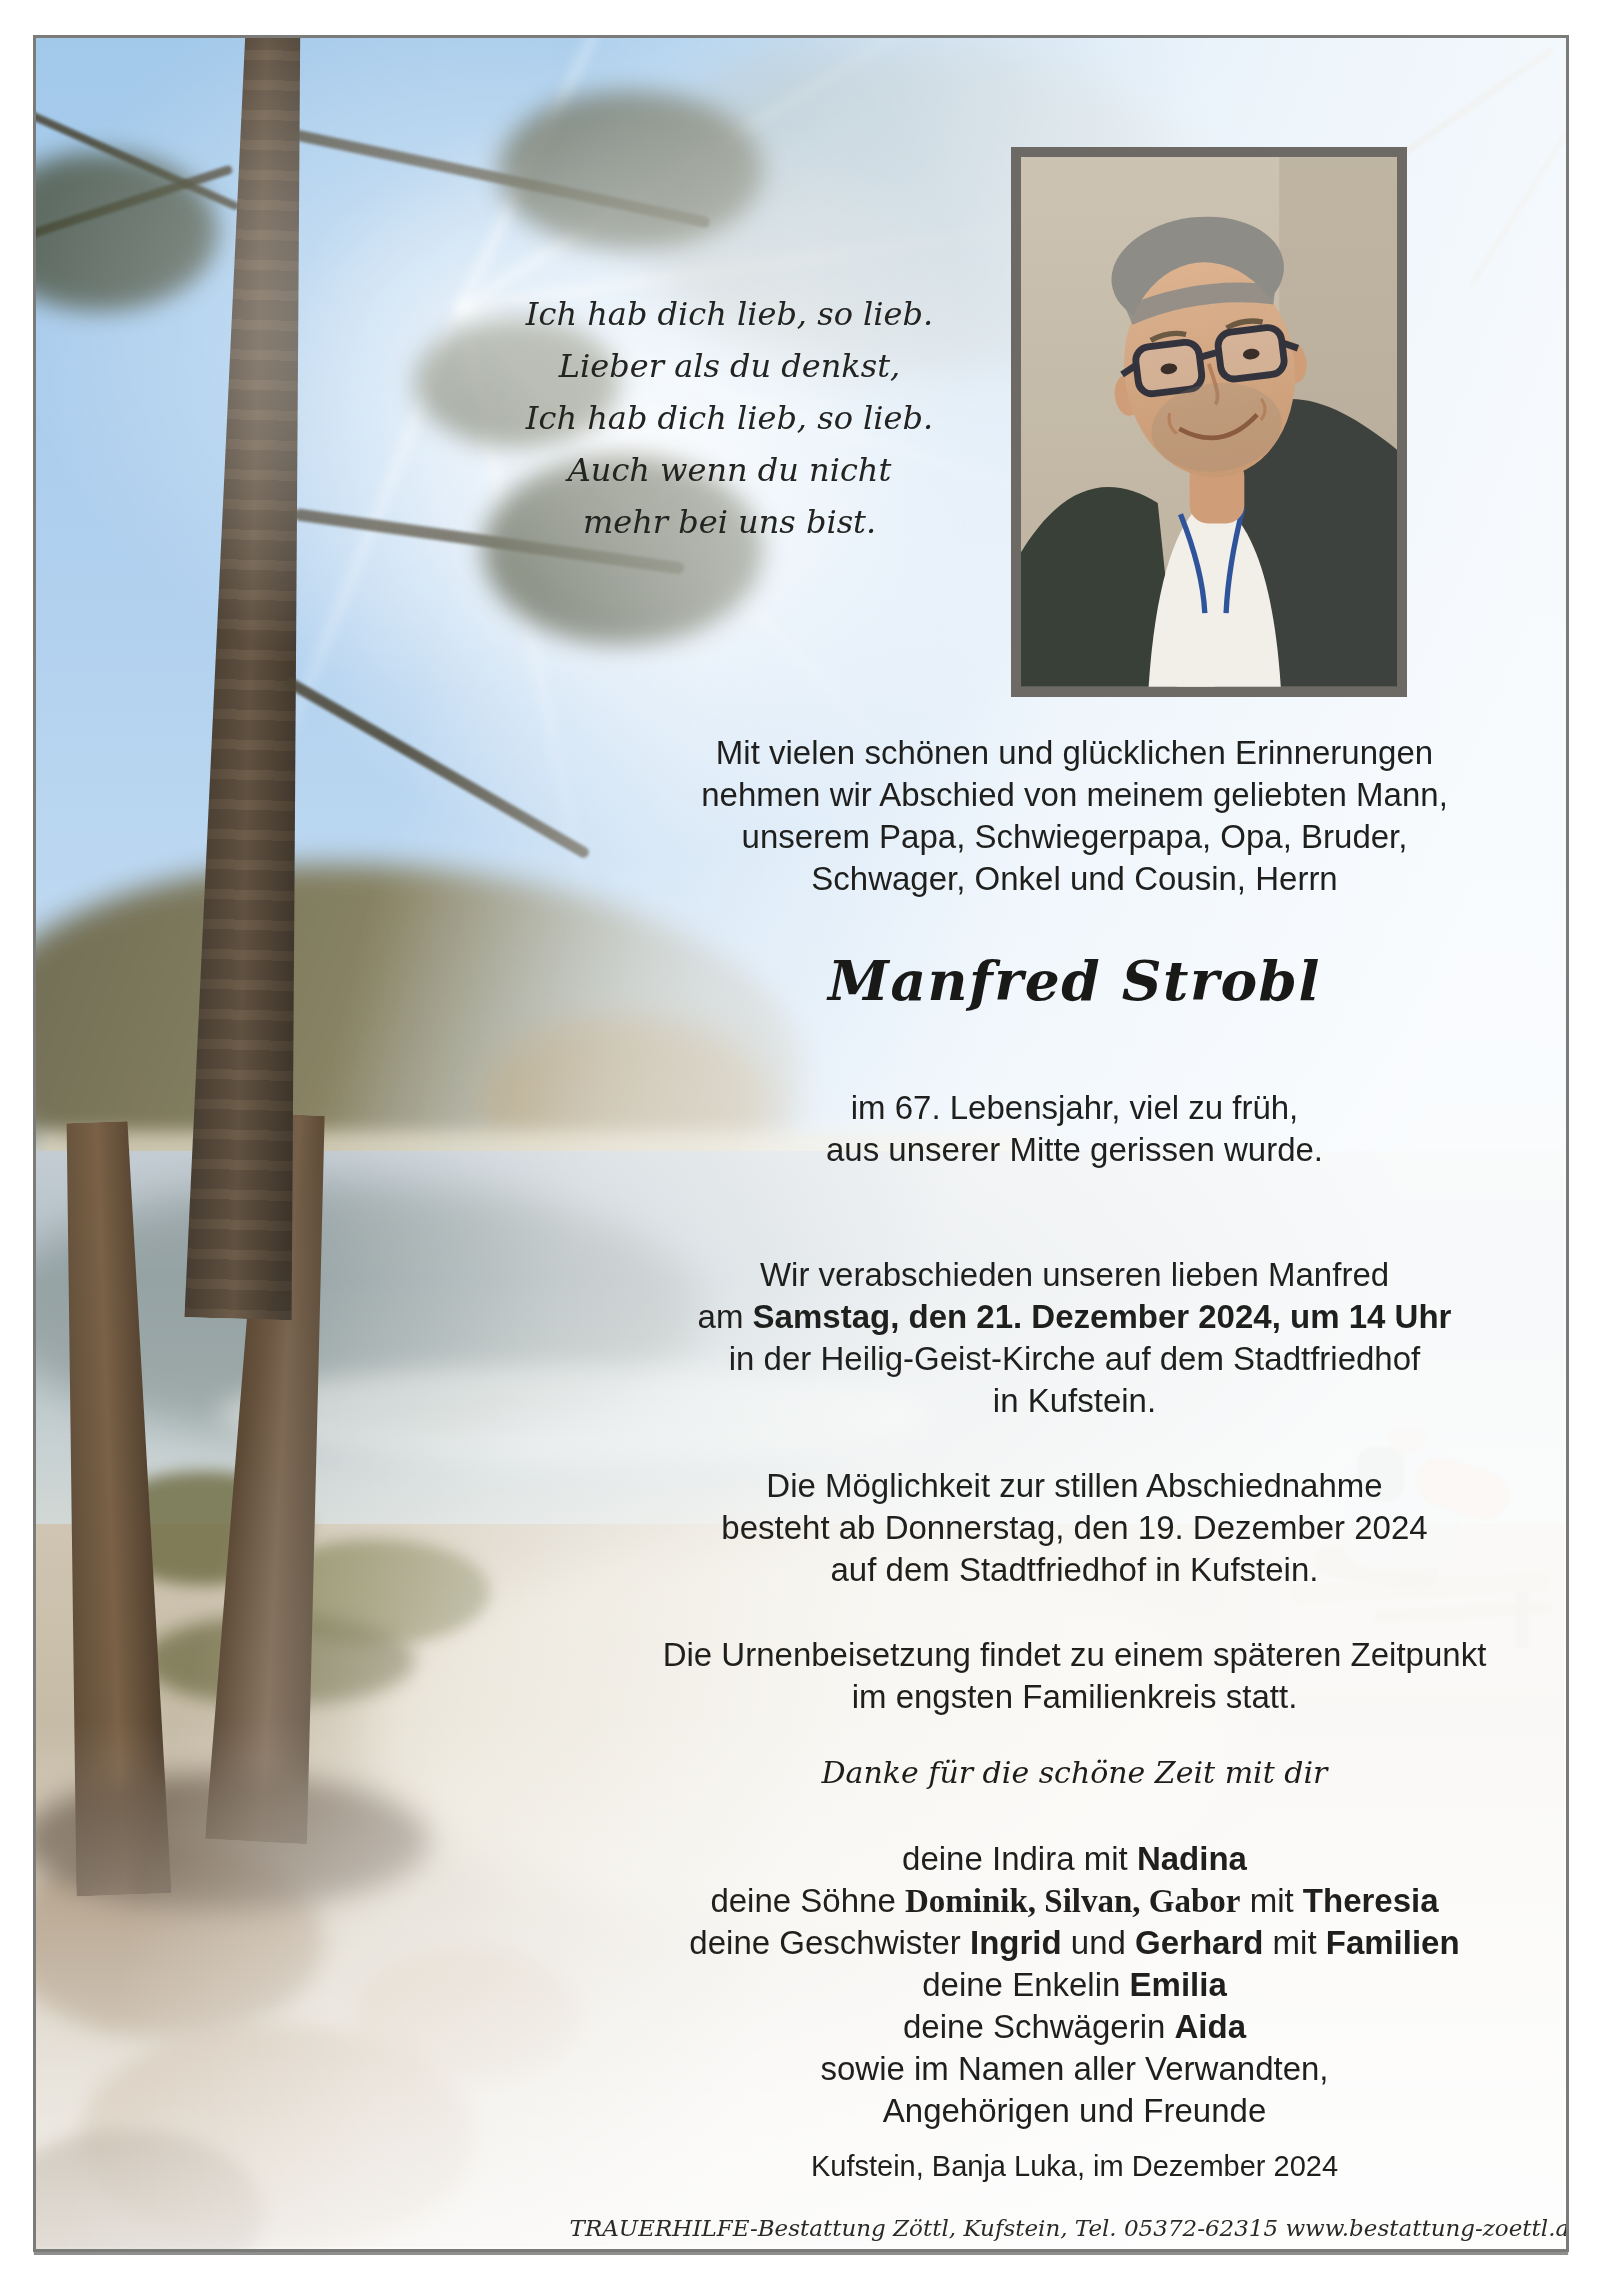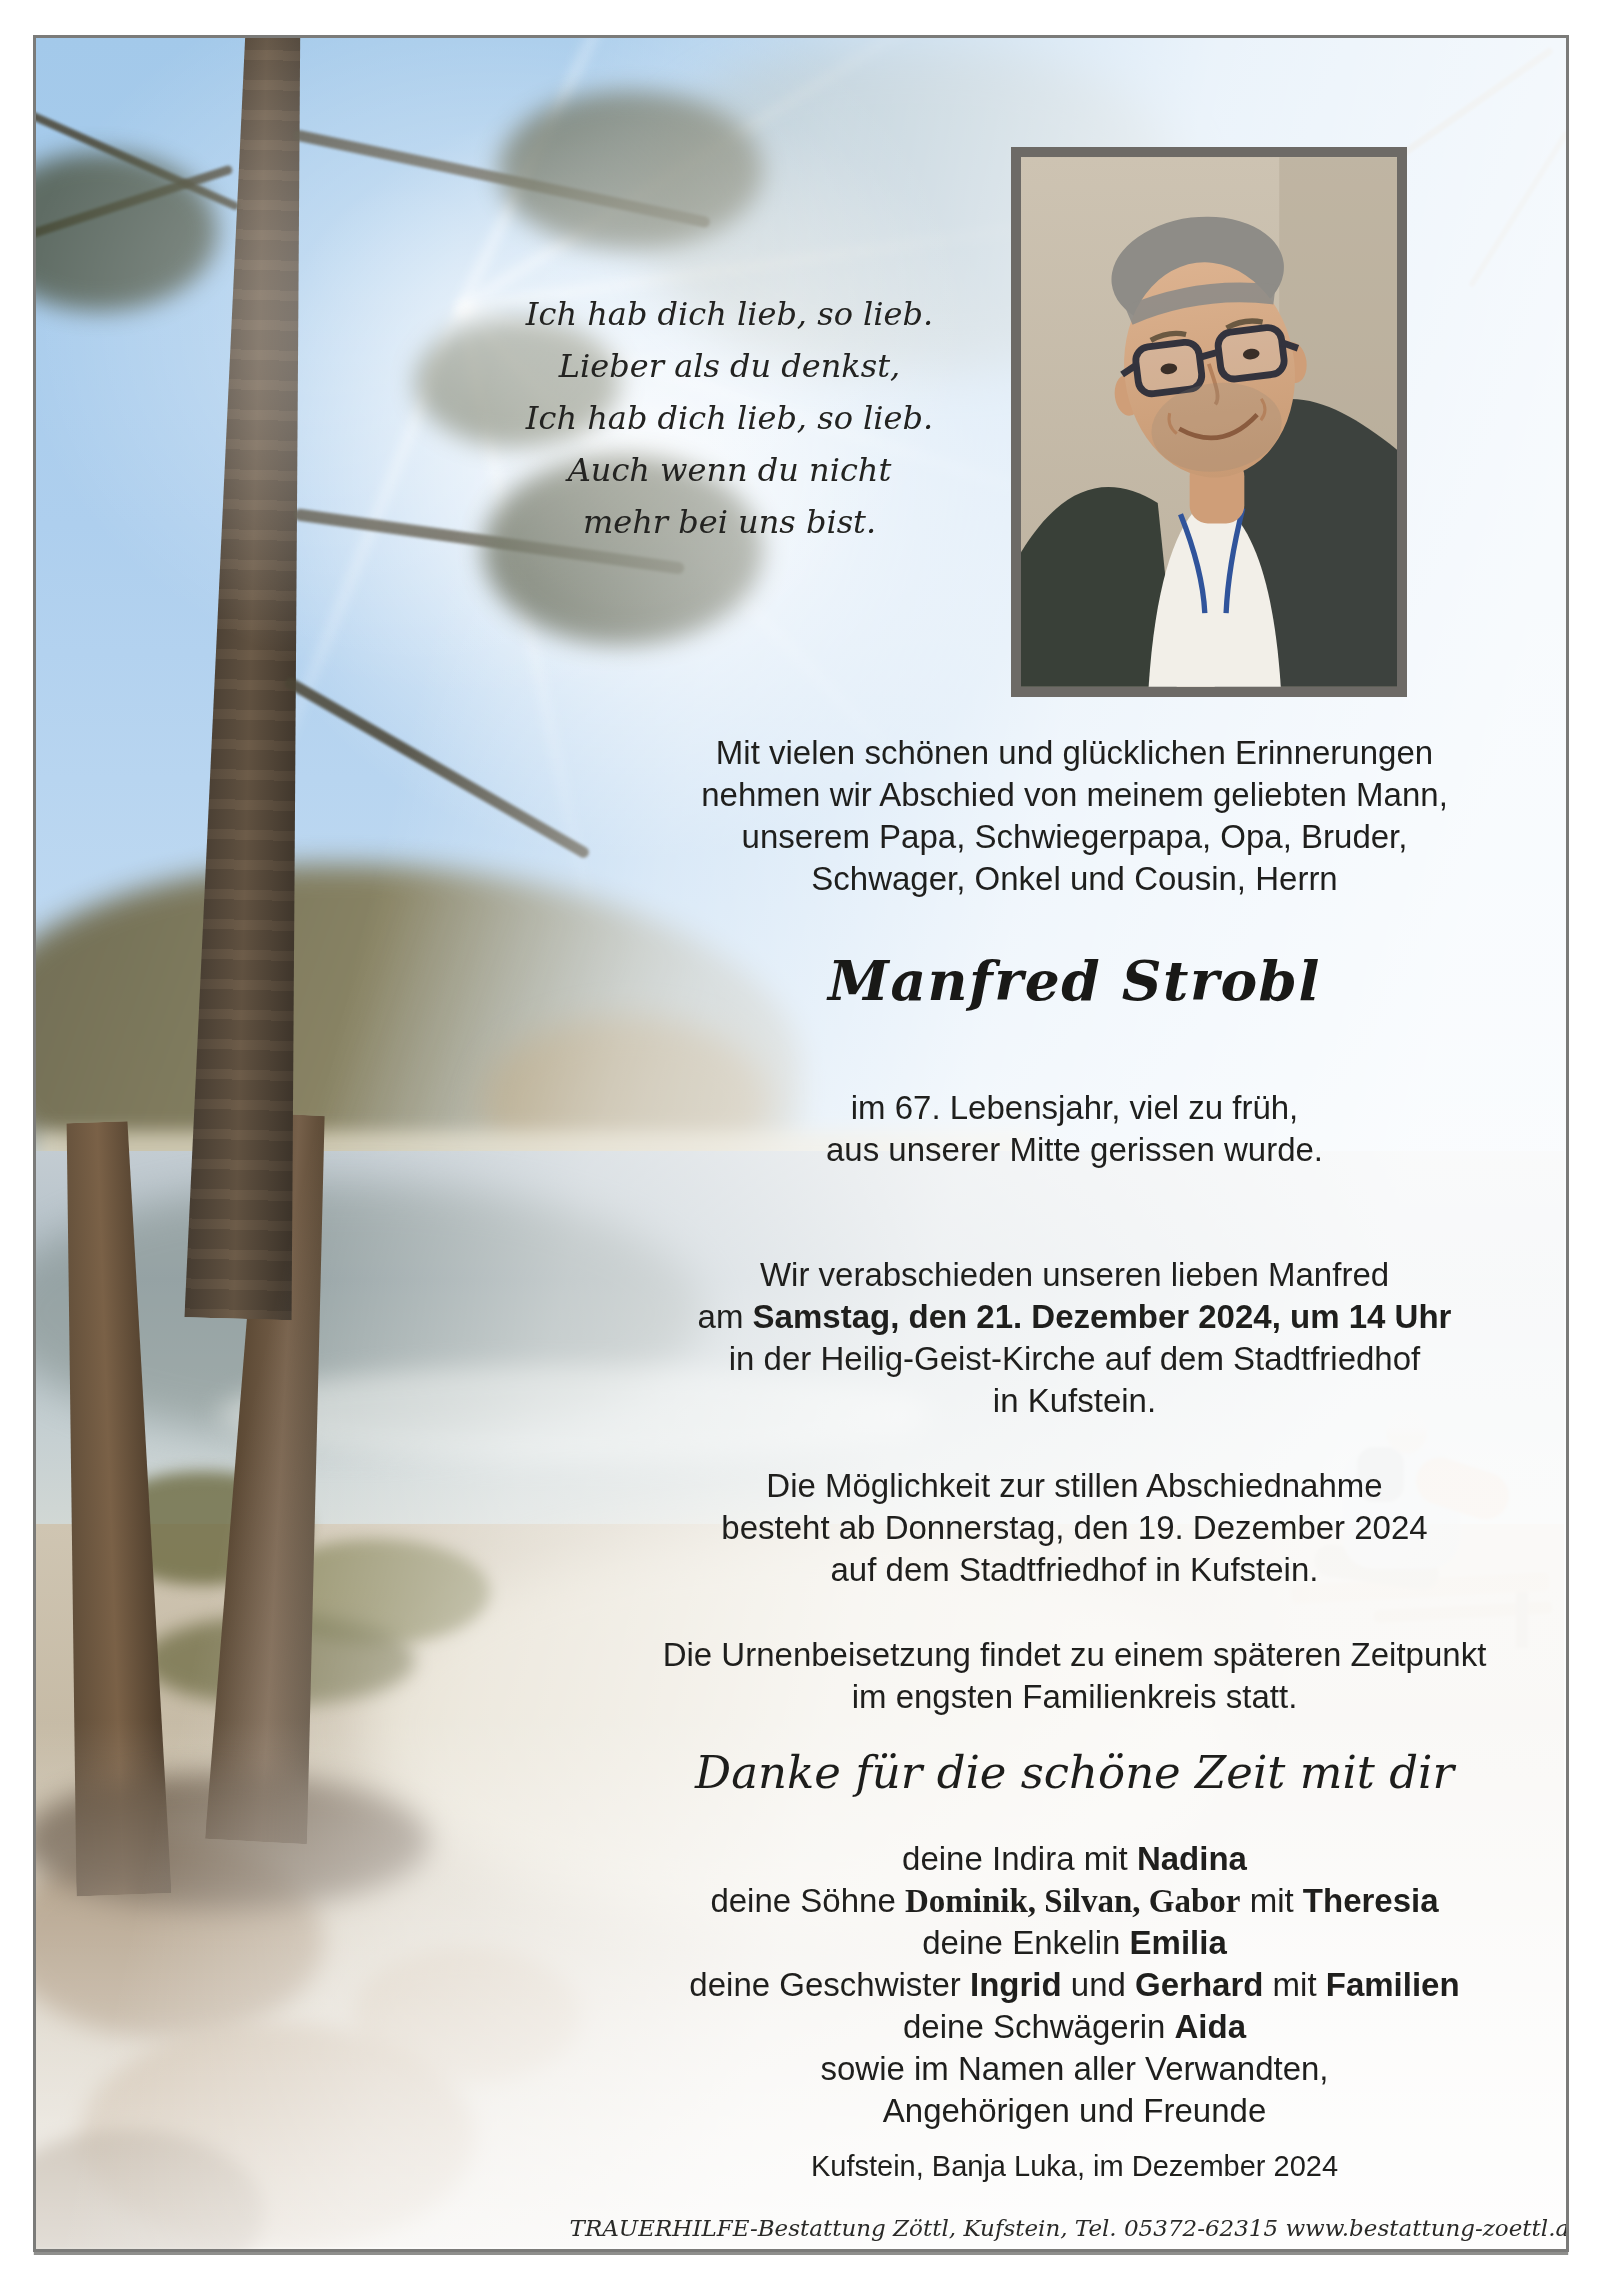--- a/index.html
+++ b/index.html
@@ -101,21 +101,21 @@
   .poem{left:326px;top:250px;width:735px;font-family:"DejaVu Serif", serif;font-style:italic;
         font-size:32px;line-height:52px;color:#232321;}
   .col{left:576px;width:925px;font-size:33px;line-height:42px;}
   .intro{top:694px;}
   .name{top:893px;left:576px;width:925px;font-size:55px;line-height:100px;font-weight:700;
         letter-spacing:1.5px;margin:0;color:#191917;}
   .death{top:1049px;}
   .farewell{top:1216px;}
   .viewing{top:1427px;}
   .urn{top:1596px;}
-  .thanks{top:1706px;left:576px;width:925px;font-size:45px;line-height:58px;color:#1d1d1b;}
+  .thanks{top:1706px;left:576px;width:925px;font-size:30px;line-height:58px;color:#1d1d1b;}
   .mourners{top:1800px;}
   .placedate{top:2109px;left:576px;width:925px;font-size:29px;line-height:38px;}
   .footer{top:2174px;left:500px;width:1076px;font-size:23px;line-height:33px;color:#2a2a28;}
 </style>
 </head>
 <body>
 
 <div class="page">
   <div class="card">
 
@@ -249,22 +249,22 @@
         <div class="tline"><span>auf dem Stadtfriedhof in Kufstein.</span></div>
       </div>
     <div class="txt col urn">
         <div class="tline"><span>Die Urnenbeisetzung findet zu einem späteren Zeitpunkt</span></div>
         <div class="tline"><span>im engsten Familienkreis statt.</span></div>
       </div>
     <div class="txt script thanks">Danke für die schöne Zeit mit dir</div>
     <div class="txt col mourners">
         <div class="tline"><span>deine </span><span style="font-weight: 400;">Indira</span><span> mit </span><span style="font-weight: 700;">Nadina</span></div>
         <div class="tline"><span>deine Söhne </span><span style="font-weight: 700; font-family: Liberation Serif, serif;">Dominik, Silvan, Gabor</span><span> mit </span><span style="font-weight: 700;">Theresia</span></div>
+        <div class="tline"><span>deine Geschwister </span><span style="font-weight: 700;">Ingrid</span><span> und </span><span style="font-weight: 700;">Gerhard</span><span> mit </span><span style="font-weight: 700;">Familien</span></div>
         <div class="tline"><span>deine Enkelin </span><span style="font-weight: 700;">Emilia</span></div>
-        <div class="tline"><span>deine Geschwister </span><span style="font-weight: 700;">Ingrid</span><span> und </span><span style="font-weight: 700;">Gerhard</span><span> mit </span><span style="font-weight: 700;">Familien</span></div>
         <div class="tline"><span>deine Schwägerin </span><span style="font-weight: 700;">Aida</span></div>
         <div class="tline"><span>sowie im Namen aller Verwandten,</span></div>
         <div class="tline"><span>Angehörigen und Freunde</span></div>
       </div>
     <div class="txt placedate">Kufstein, Banja Luka, im Dezember 2024</div>
     <div class="txt script footer">TRAUERHILFE-Bestattung Zöttl, Kufstein, Tel. 05372-62315 www.bestattung-zoettl.at</div>
 
   </div>
 </div>
 

